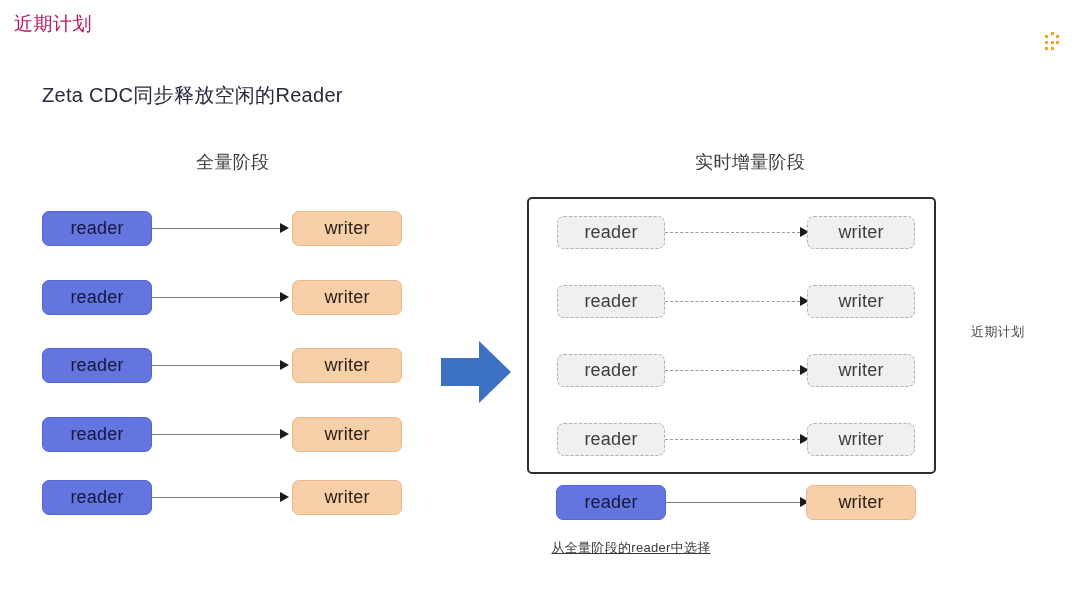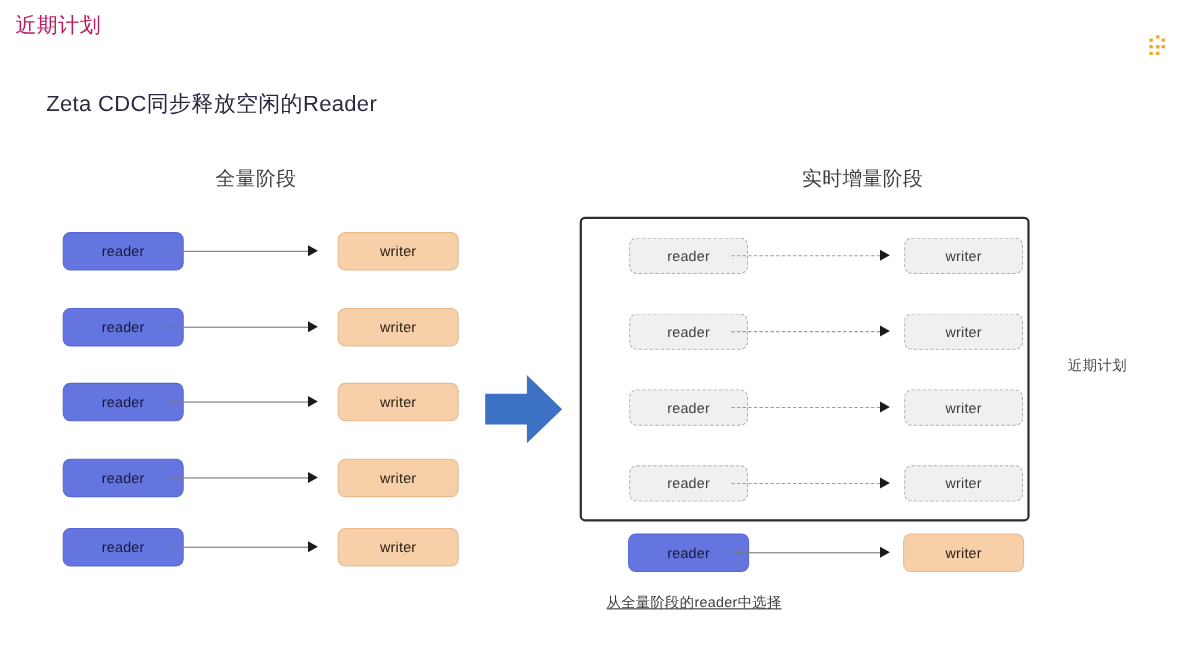--- a/index.html
+++ b/index.html
@@ -83,43 +83,42 @@
 
   
   .stage-label {
     position: absolute;
     font-size: 18px;
     color: #404040;
     letter-spacing: 0.4px;
     white-space: nowrap;
   }
   .stage-label-left  { left: 196px; top: 150px; }
-  .stage-label-right { left: 729px; top: 150px; }
+  .stage-label-right { left: 695px; top: 150px; }
 
   .side-note {
     position: absolute;
     left: 971px;
     top: 323px;
     font-size: 13px;
     color: #4a4a4a;
     letter-spacing: 0.4px;
     white-space: nowrap;
   }
 
   
   .node {
     position: absolute;
     box-sizing: border-box;
     display: flex;
     align-items: center;
     justify-content: center;
-    font-size: 13px;
+    font-size: 18px;
     letter-spacing: 0.2px;
     border-radius: 7px;
-    margin-left: 15px;
   }
   .node.reader-active {
     background: #6575e0;
     border: 1px solid #5566d6;
     color: #15183a;
   }
   .node.writer-active {
     background: #f7cfa8;
     border: 1px solid #e9b98c;
     color: #2b2114;

